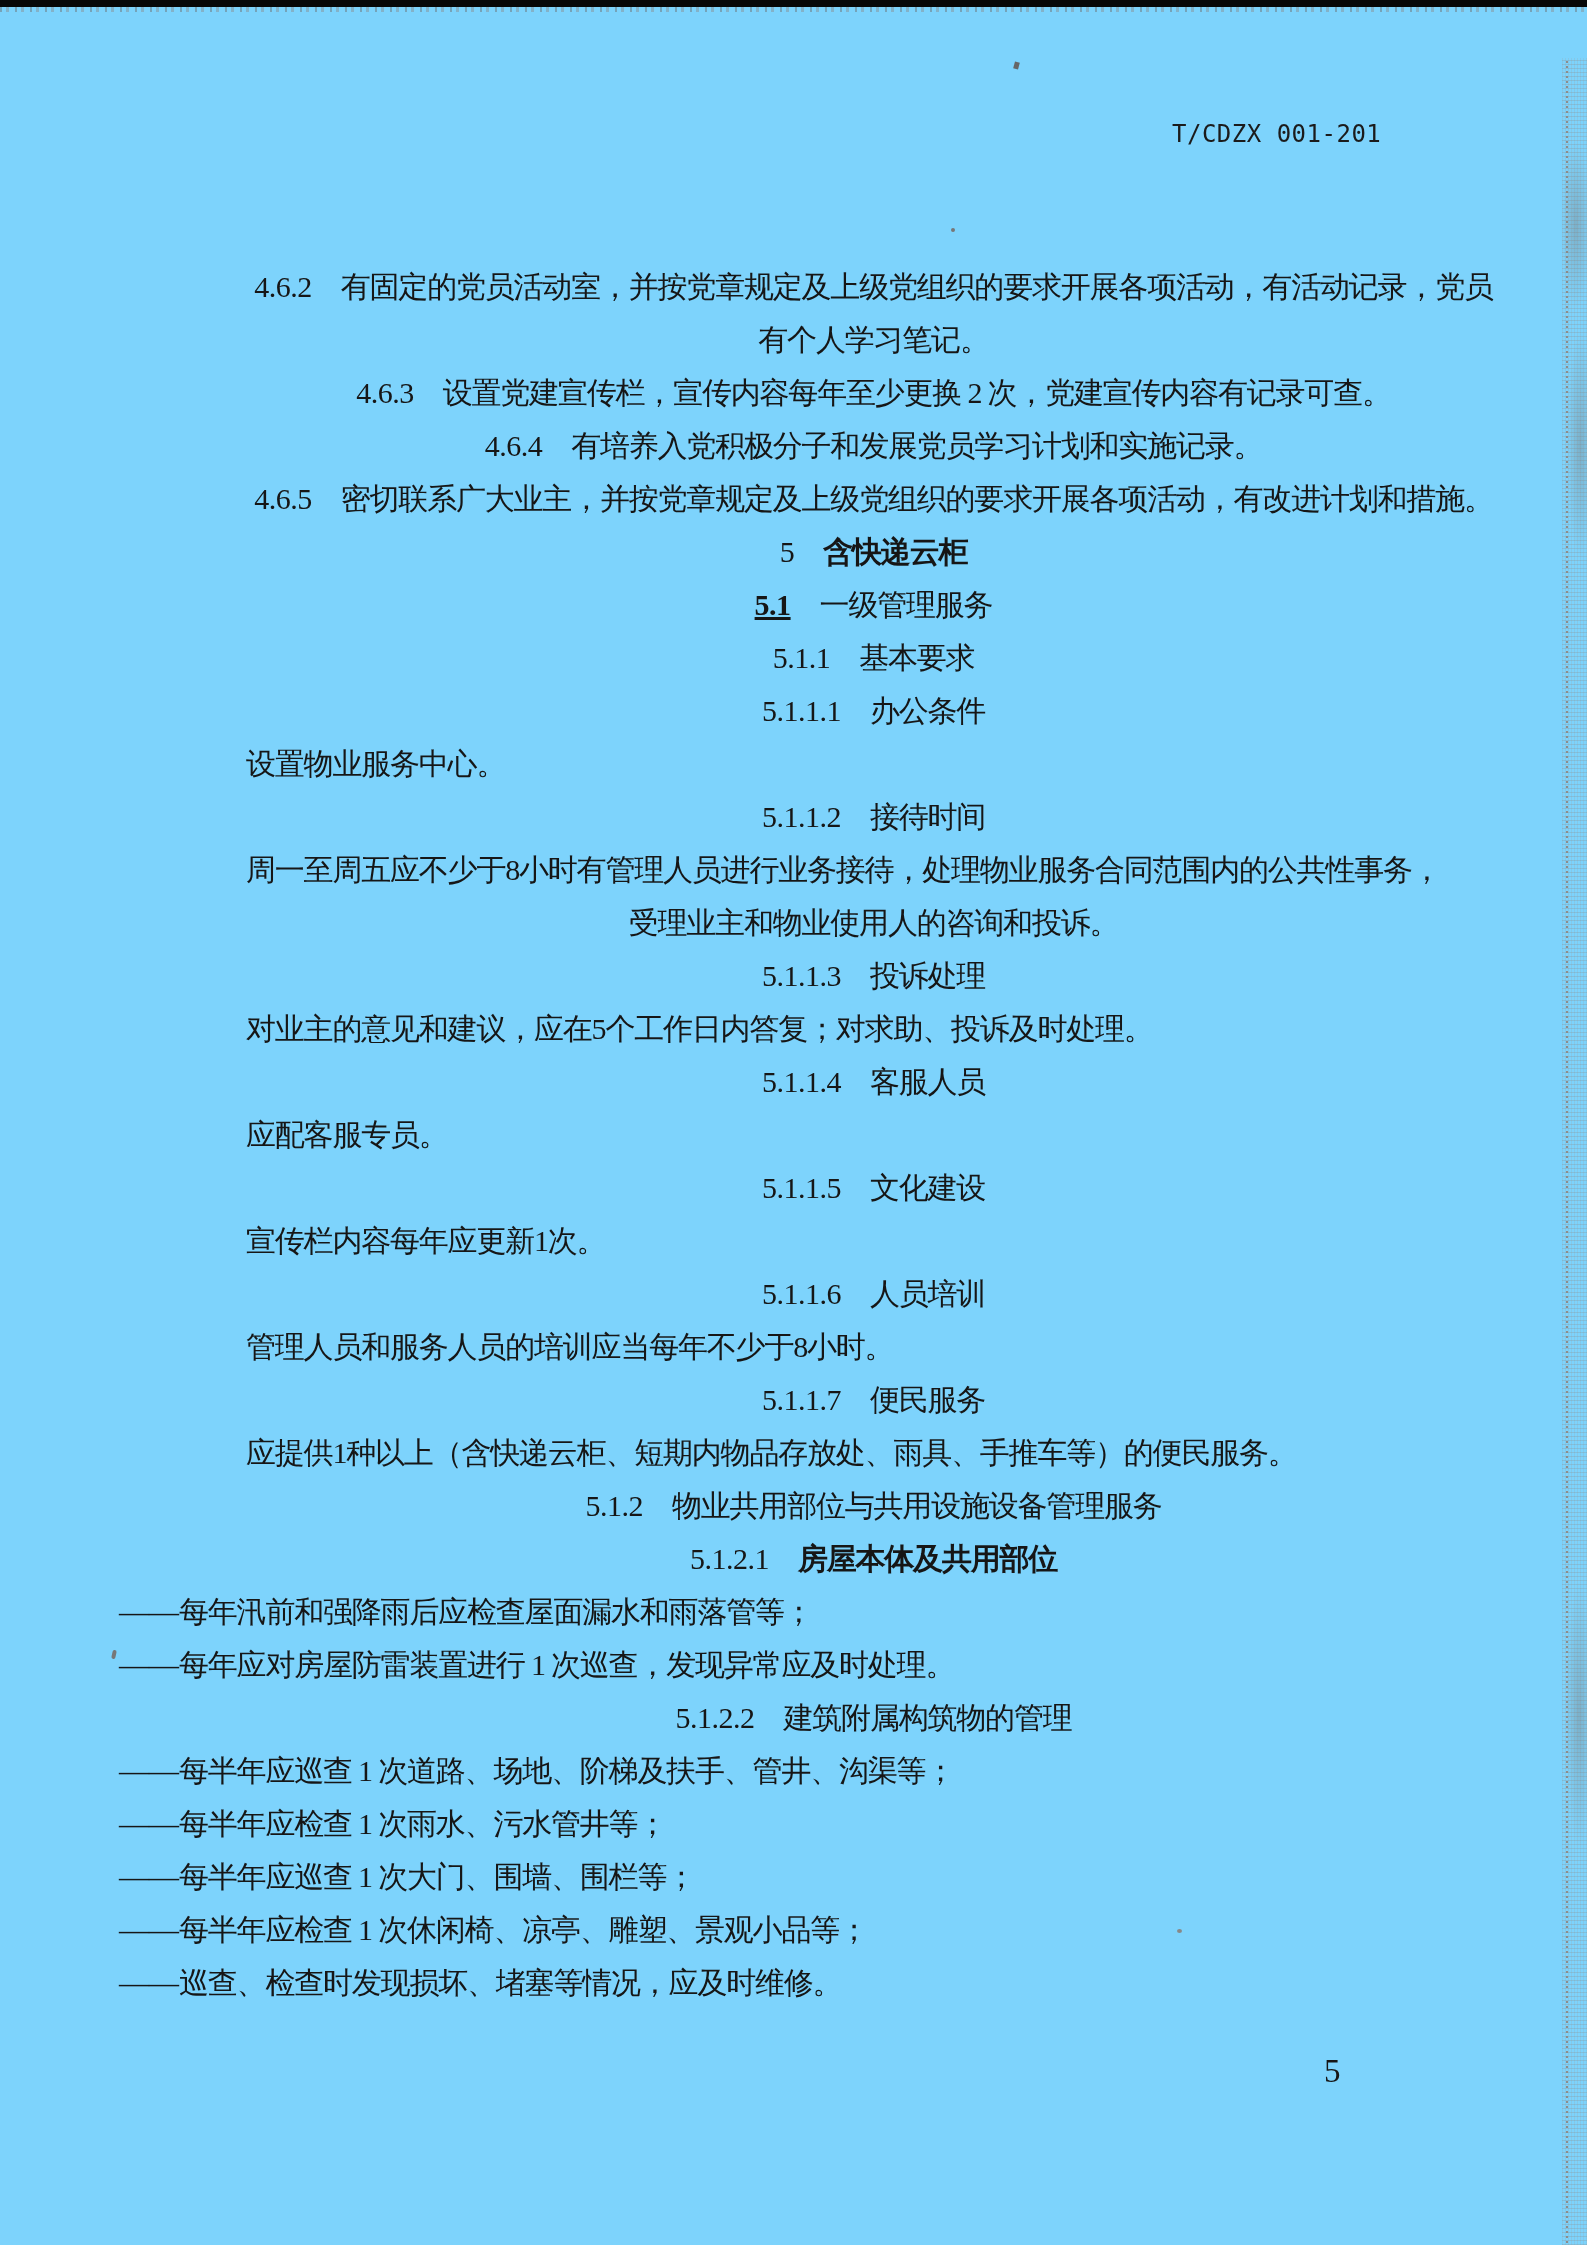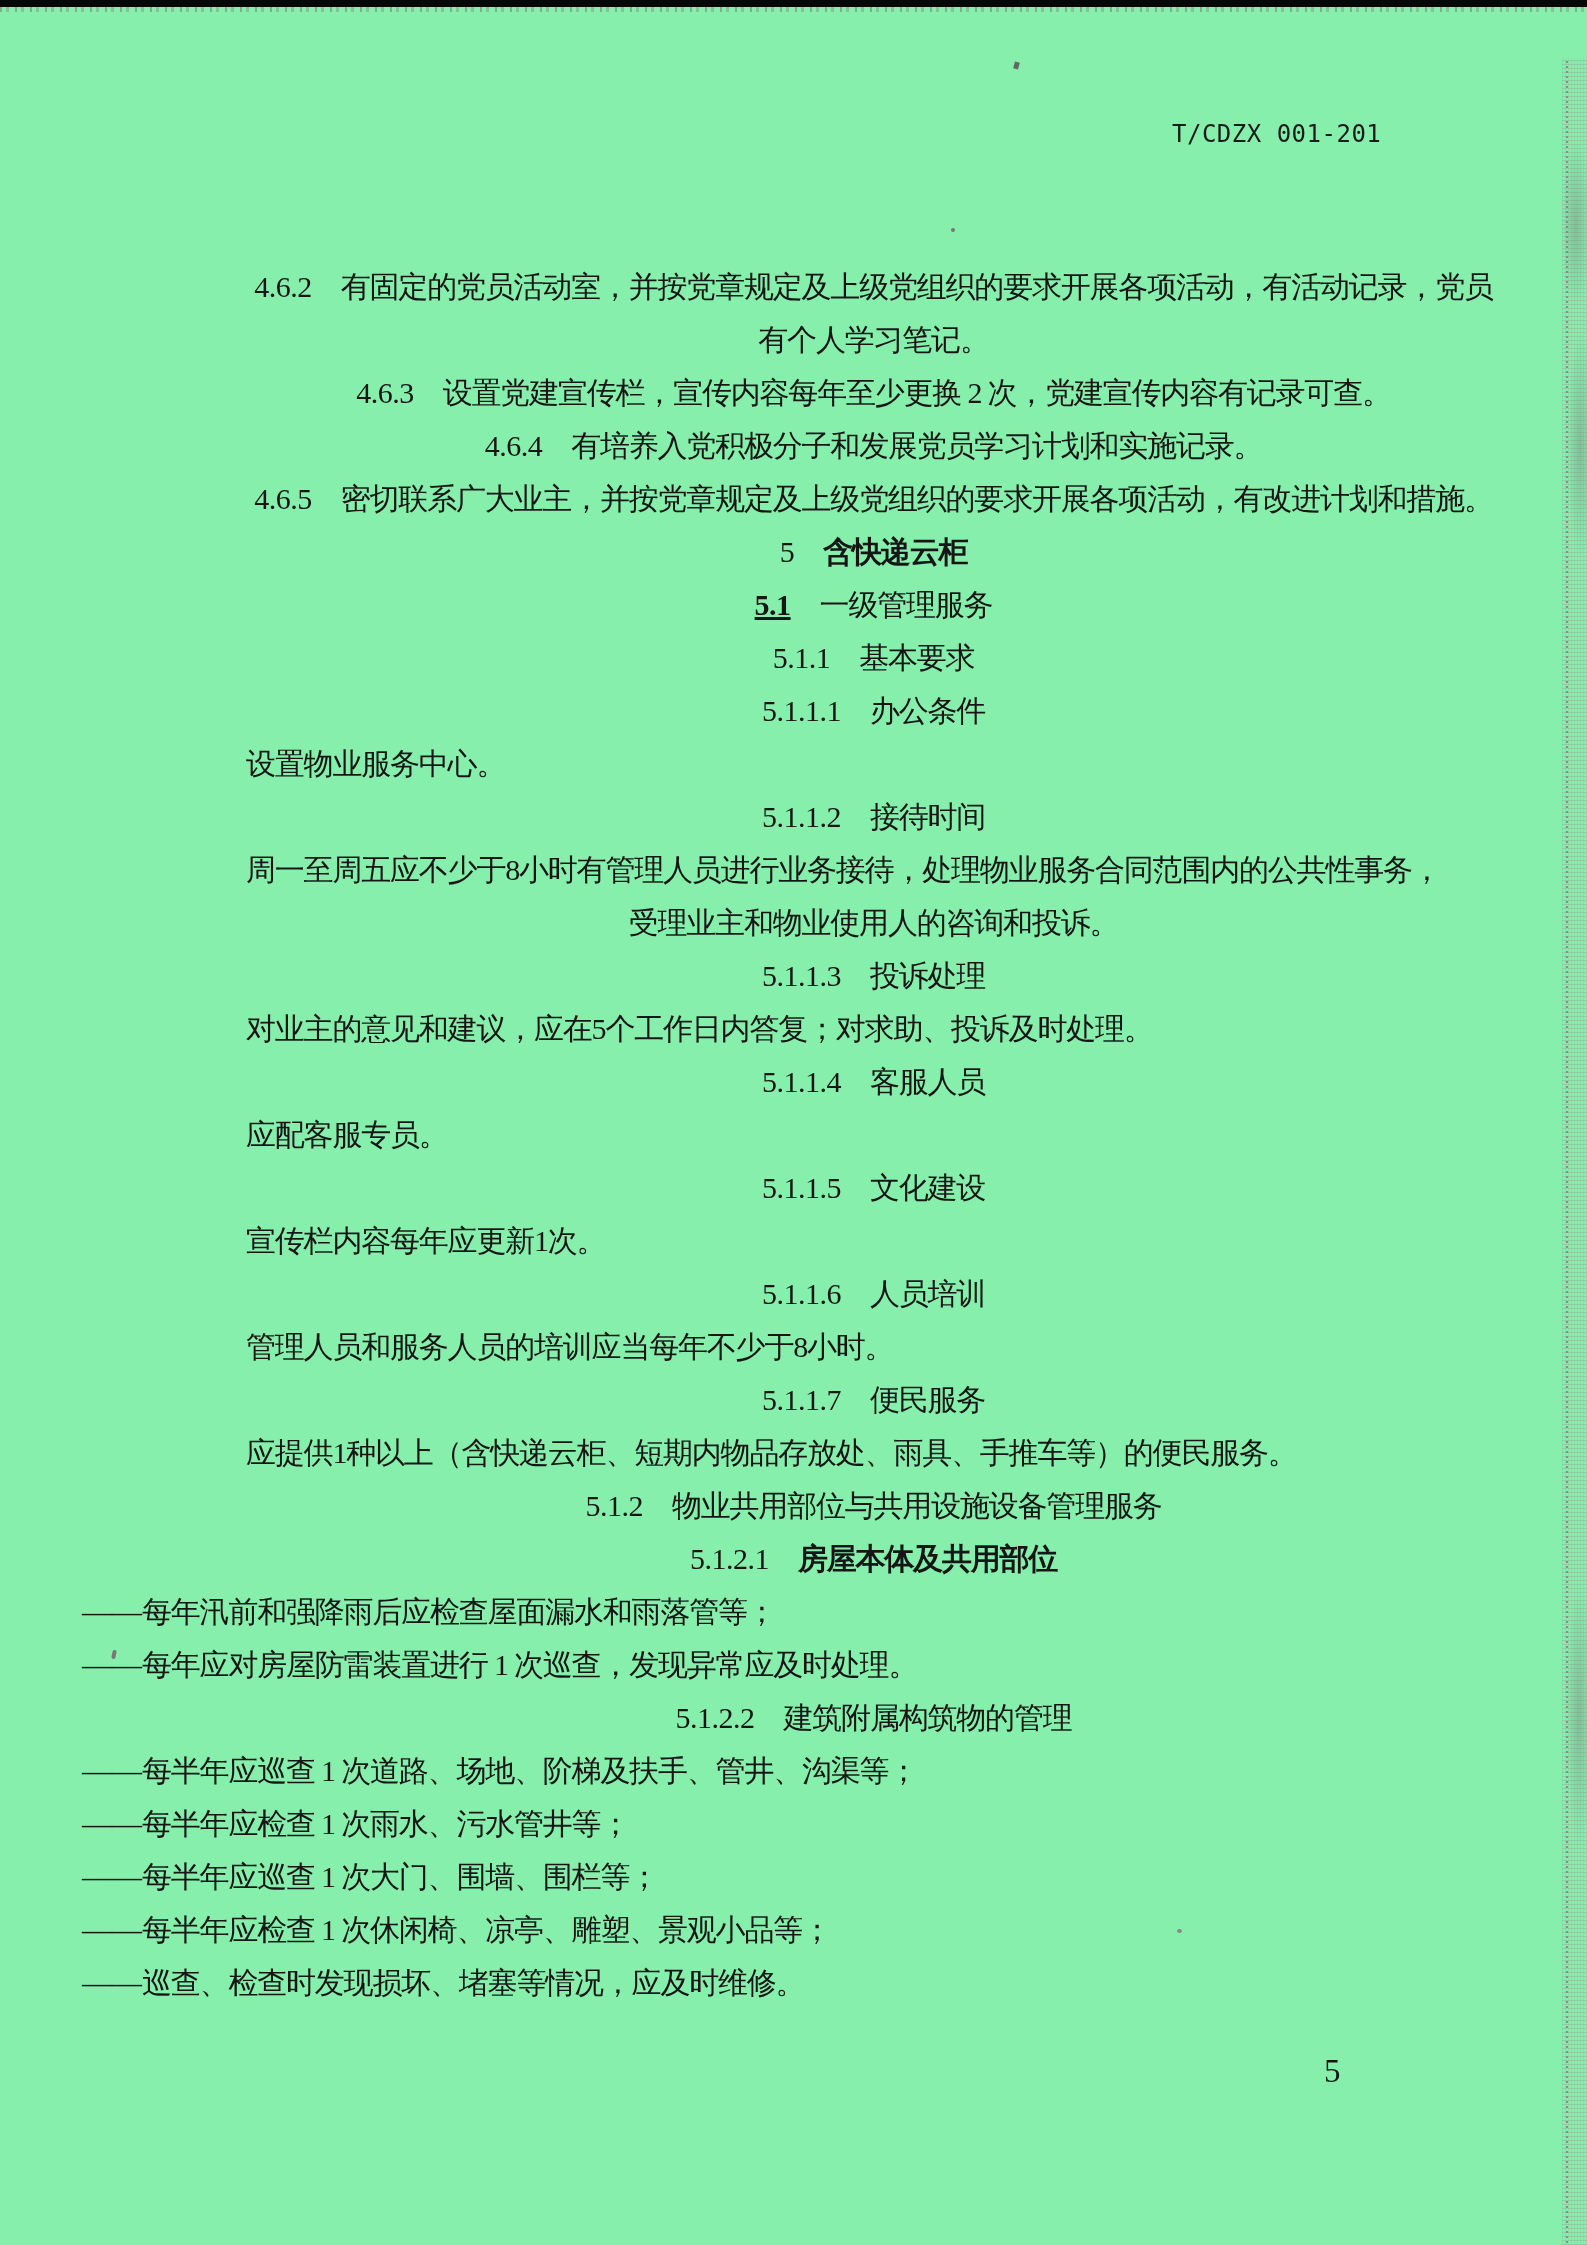--- a/index.html
+++ b/index.html
@@ -1,18 +1,18 @@
 <!DOCTYPE html>
 <html><head>
 <meta charset="utf-8">
 <style>
   html,body { margin:0; padding:0; background:#e8e8e8; }
   .page {
     position:relative; width:1587px; height:2245px;
-    background:#86efac; overflow:hidden;
+    background:#7dd3fc; overflow:hidden;
     font-family:"Liberation Serif","DejaVu Serif",serif;
     color:#161616;
   }
 
   
   .scan-top { position:absolute; top:0; left:0; width:1587px; height:7px; background:#070707; }
   .scan-top-noise {
     position:absolute; top:7px; left:0; width:1587px; height:5px; opacity:.45;
     background:repeating-linear-gradient(90deg,#6a6a6a 0 2px,transparent 2px 6px,#8a8a8a 6px 9px,transparent 9px 15px);
   }
@@ -49,21 +49,21 @@
   .page-num { font-size:33px; color:#161616; }
 
   
   .doc-body { position:absolute; top:260px; left:0; width:1560px; }
   .line {
     height:53px; line-height:53px; font-size:30px;
     letter-spacing:-1.2px; white-space:nowrap;
   }
   .line.clause, .line.cont { padding-left:187px;text-align:center; }
   .line.body  { padding-left:246px; }
-  .line.dash  { padding-left:82px; }
+  .line.dash  { padding-left:119px; }
   .num { display:inline-block; margin-right:29px; letter-spacing:-0.5px; }
   .num.b { font-weight:700;text-decoration:underline; }
   .txt.heiti { font-weight:700; font-family:"Liberation Sans","DejaVu Sans",sans-serif; }
   .dash-prefix { letter-spacing:0; }
 </style>
 </head>
 <body>
 
 <div class="page">
   <div class="scan-top"></div>

